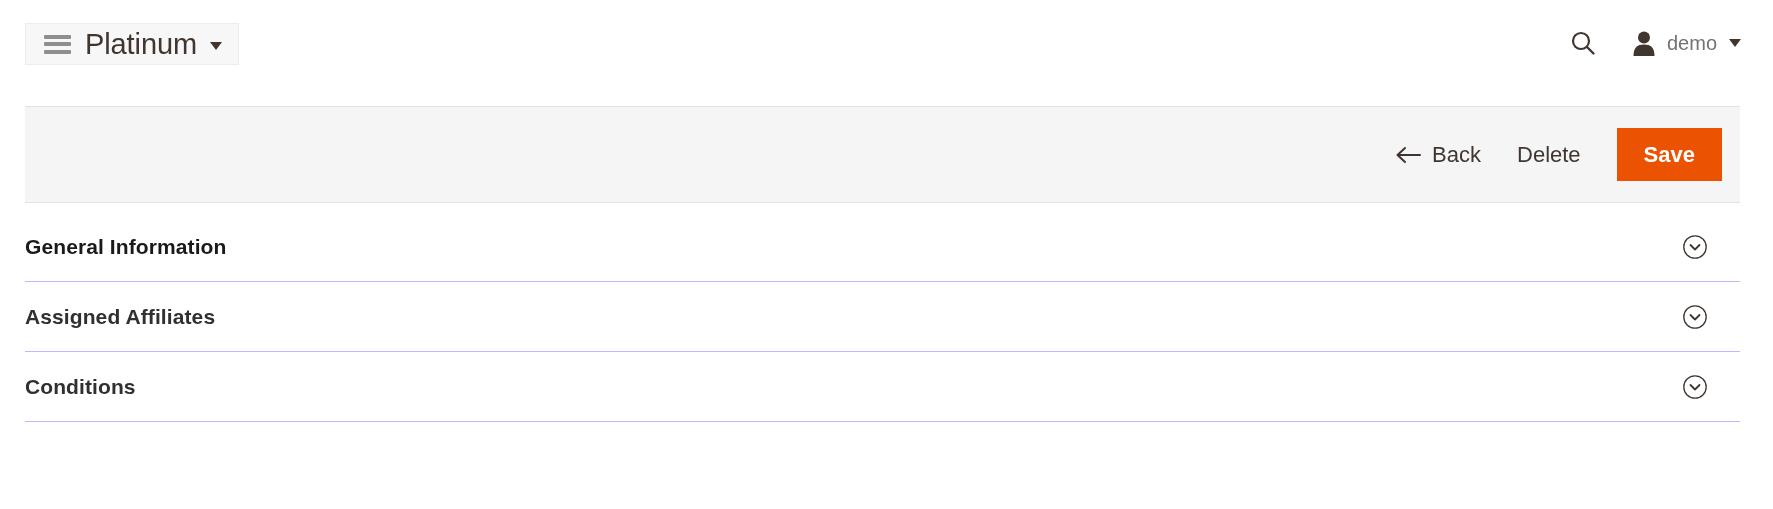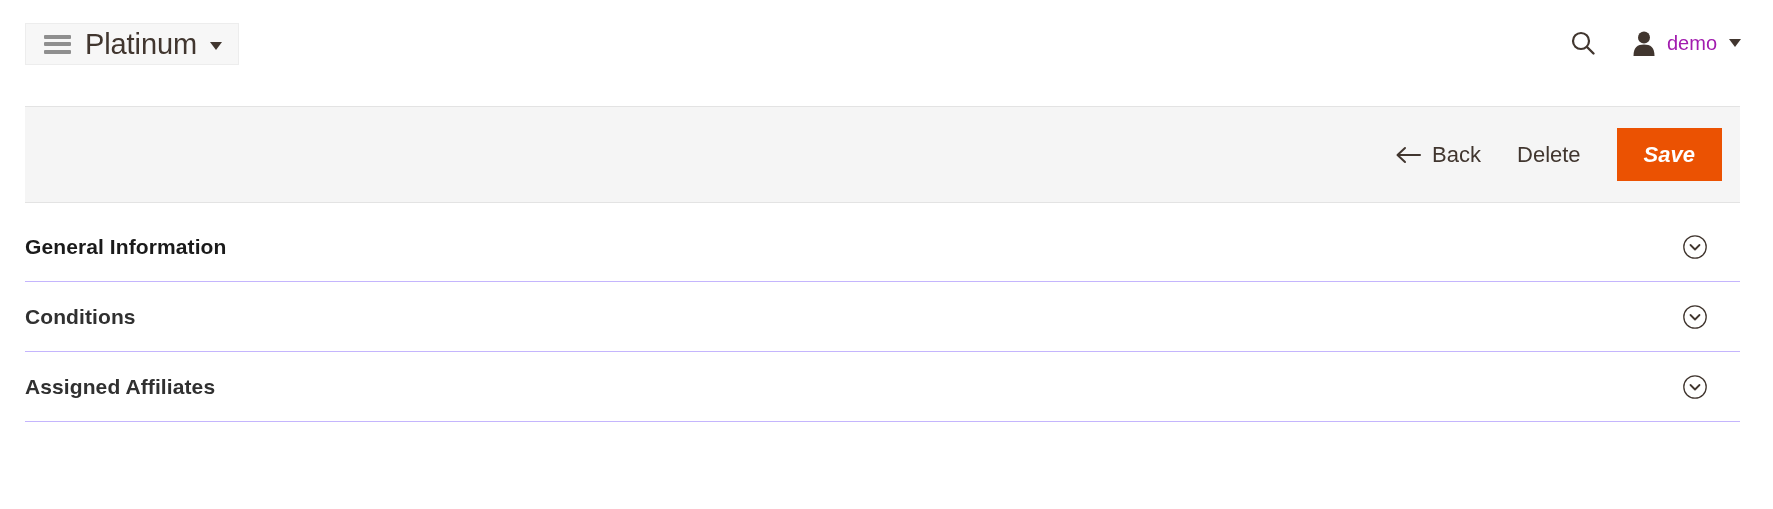--- a/index.html
+++ b/index.html
@@ -89,21 +89,21 @@
     margin-right: 32px;
   }
   .user-menu {
     display: flex;
     align-items: center;
     cursor: pointer;
   }
   .user-icon { margin-right: 11px; display: flex; align-items: center; }
   .user-name {
     font-size: 20px;
-    color: #a21caf;
+    color: #737373;
     line-height: 1;
   }
   .user-caret {
     display: inline-block;
     width: 0; height: 0;
     margin-left: 12px;
     border-left: 6px solid transparent;
     border-right: 6px solid transparent;
     border-top: 8px solid #41362f;
   }
@@ -157,21 +157,20 @@
     border: 1px solid #eb5202;
     color: #ffffff;
     font-family: inherit;
     font-size: 22px;
     font-weight: 700;
     padding: 0 26px;
     height: 53px;
     cursor: pointer;
     margin-right: 18px;
     line-height: 1;
-    font-style: italic;
   }
 
   
   .sections {
     position: absolute;
     left: 25px;
     top: 212px;
     width: 1715px;
   }
   .section {
@@ -267,32 +266,32 @@
     <span class="section-title">General Information</span>
     <span class="section-toggle">
       <svg width="26" height="26" viewBox="0 0 26 26">
         <circle cx="13" cy="13" r="11.2" fill="none" stroke="#41362f" stroke-width="1.3"></circle>
         <polyline points="8.5,11 13,15.5 17.5,11" fill="none" stroke="#41362f" stroke-width="1.8" stroke-linecap="round" stroke-linejoin="round"></polyline>
       </svg>
     </span>
   </div>
 
   <div class="section">
+    <span class="section-title">Assigned Affiliates</span>
+    <span class="section-toggle">
+      <svg width="26" height="26" viewBox="0 0 26 26">
+        <circle cx="13" cy="13" r="11.2" fill="none" stroke="#41362f" stroke-width="1.3"></circle>
+        <polyline points="8.5,11 13,15.5 17.5,11" fill="none" stroke="#41362f" stroke-width="1.8" stroke-linecap="round" stroke-linejoin="round"></polyline>
+      </svg>
+    </span>
+  </div>
+
+  <div class="section">
     <span class="section-title">Conditions</span>
     <span class="section-toggle">
       <svg width="26" height="26" viewBox="0 0 26 26">
         <circle cx="13" cy="13" r="11.2" fill="none" stroke="#41362f" stroke-width="1.3"></circle>
         <polyline points="8.5,11 13,15.5 17.5,11" fill="none" stroke="#41362f" stroke-width="1.8" stroke-linecap="round" stroke-linejoin="round"></polyline>
       </svg>
     </span>
   </div>
 
-  <div class="section">
-    <span class="section-title">Assigned Affiliates</span>
-    <span class="section-toggle">
-      <svg width="26" height="26" viewBox="0 0 26 26">
-        <circle cx="13" cy="13" r="11.2" fill="none" stroke="#41362f" stroke-width="1.3"></circle>
-        <polyline points="8.5,11 13,15.5 17.5,11" fill="none" stroke="#41362f" stroke-width="1.8" stroke-linecap="round" stroke-linejoin="round"></polyline>
-      </svg>
-    </span>
-  </div>
-
 </div>
 
 </body></html>

